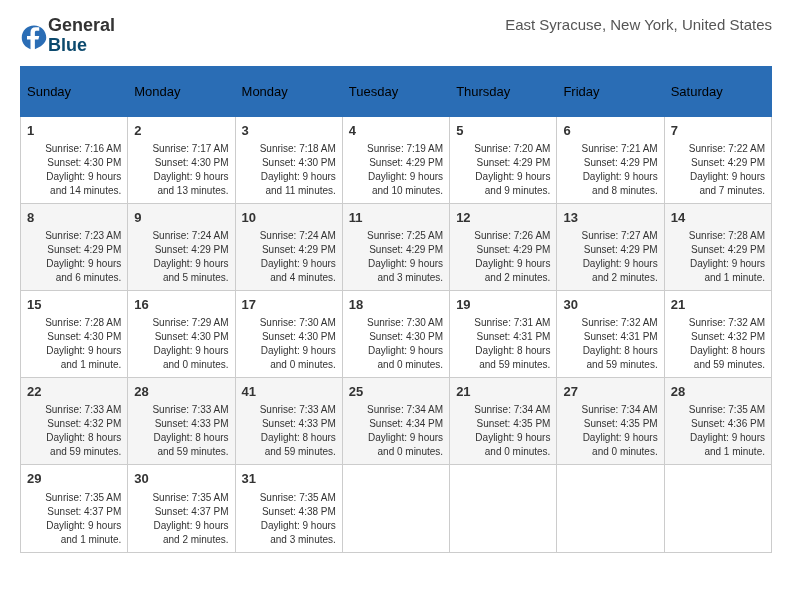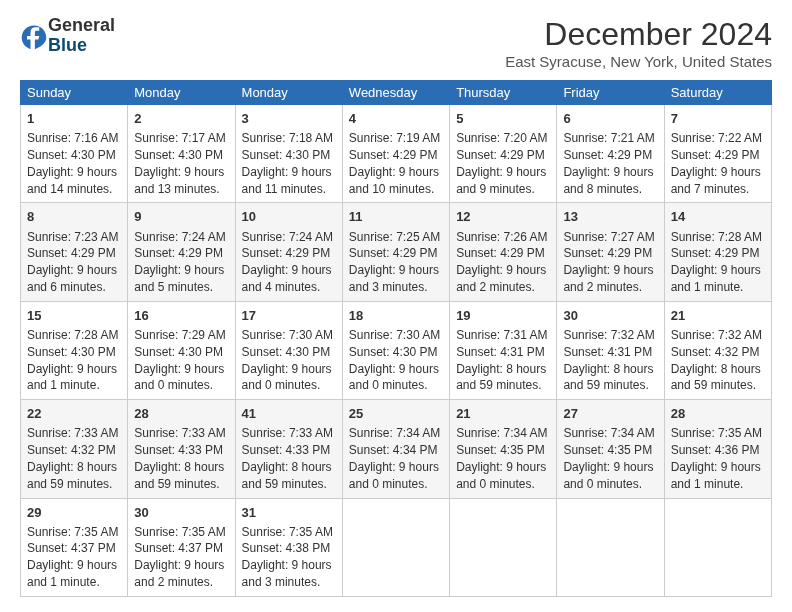--- a/index.html
+++ b/index.html
@@ -43,23 +43,23 @@
       font-size: 15px;
       color: #555;
     }
     .calendar-table {
       width: 100%;
       border-collapse: collapse;
       font-size: 11px;
     }
     .calendar-table thead tr th {
       background-color: #2a6db5;
-      color: #ffffff;
+      color: #000000;
       text-align: left;
-      padding: 4px 6px;
+      padding: 17px 6px;
       font-size: 13px;
       font-weight: normal;
       border: 1px solid #2a6db5;
     }
     .calendar-table tbody tr td {
       vertical-align: top;
       padding: 5px 6px;
       border: 1px solid #ccc;
       width: calc(100% / 7);
       height: 80px;
@@ -70,53 +70,53 @@
     .calendar-table tbody tr:nth-child(even) td {
       background: #f5f5f5;
     }
     .day-number {
       font-size: 13px;
       font-weight: bold;
       display: block;
       margin-bottom: 2px;
     }
     .day-info {
-      font-size: 12px;
+      font-size: 10px;
       color: #333;
+      text-align: right;
     }
     td.empty {
       background: #f9f9f9;
     }
   </style>
 </head>
 <body>
 
 <div class="header-area">
   <div class="logo">
     <svg class="logo-icon" viewBox="0 0 32 32">
       <path d="M16 4 C8 4 2 10 2 18 C2 24 6 29 12 31 L12 20 L8 20 L8 16 L12 16 L12 12 C12 8 14 6 18 6 L22 6 L22 10 L19 10 C17.5 10 17 10.5 17 12 L17 16 L22 16 L21 20 L17 20 L17 31 C23 29 30 24 30 18 C30 10 24 4 16 4Z" fill="#2a6db5"></path>
     </svg>
     <div class="logo-text">
       <span class="logo-general">General</span><br>
       <span class="logo-blue">Blue</span>
     </div>
   </div>
   <div class="title-area">
-    <div class="main-title">December 2024</div>
     <div class="subtitle">East Syracuse, New York, United States</div>
   </div>
 </div>
 
 <table class="calendar-table">
   <thead>
     <tr>
     <th>Sunday</th>
         <th>Monday</th>
         <th>Monday</th>
-        <th>Wednesday</th>
+        <th>Tuesday</th>
         <th>Thursday</th>
         <th>Friday</th>
         <th>Saturday</th>
       </tr>
   </thead>
   <tbody id="calendar-body">
   <tr>
         <td>
           <span class="day-number">1</span>
           <div class="day-info">Sunrise: 7:16 AM<br>Sunset: 4:30 PM<br>Daylight: 9 hours and 14 minutes.</div>

